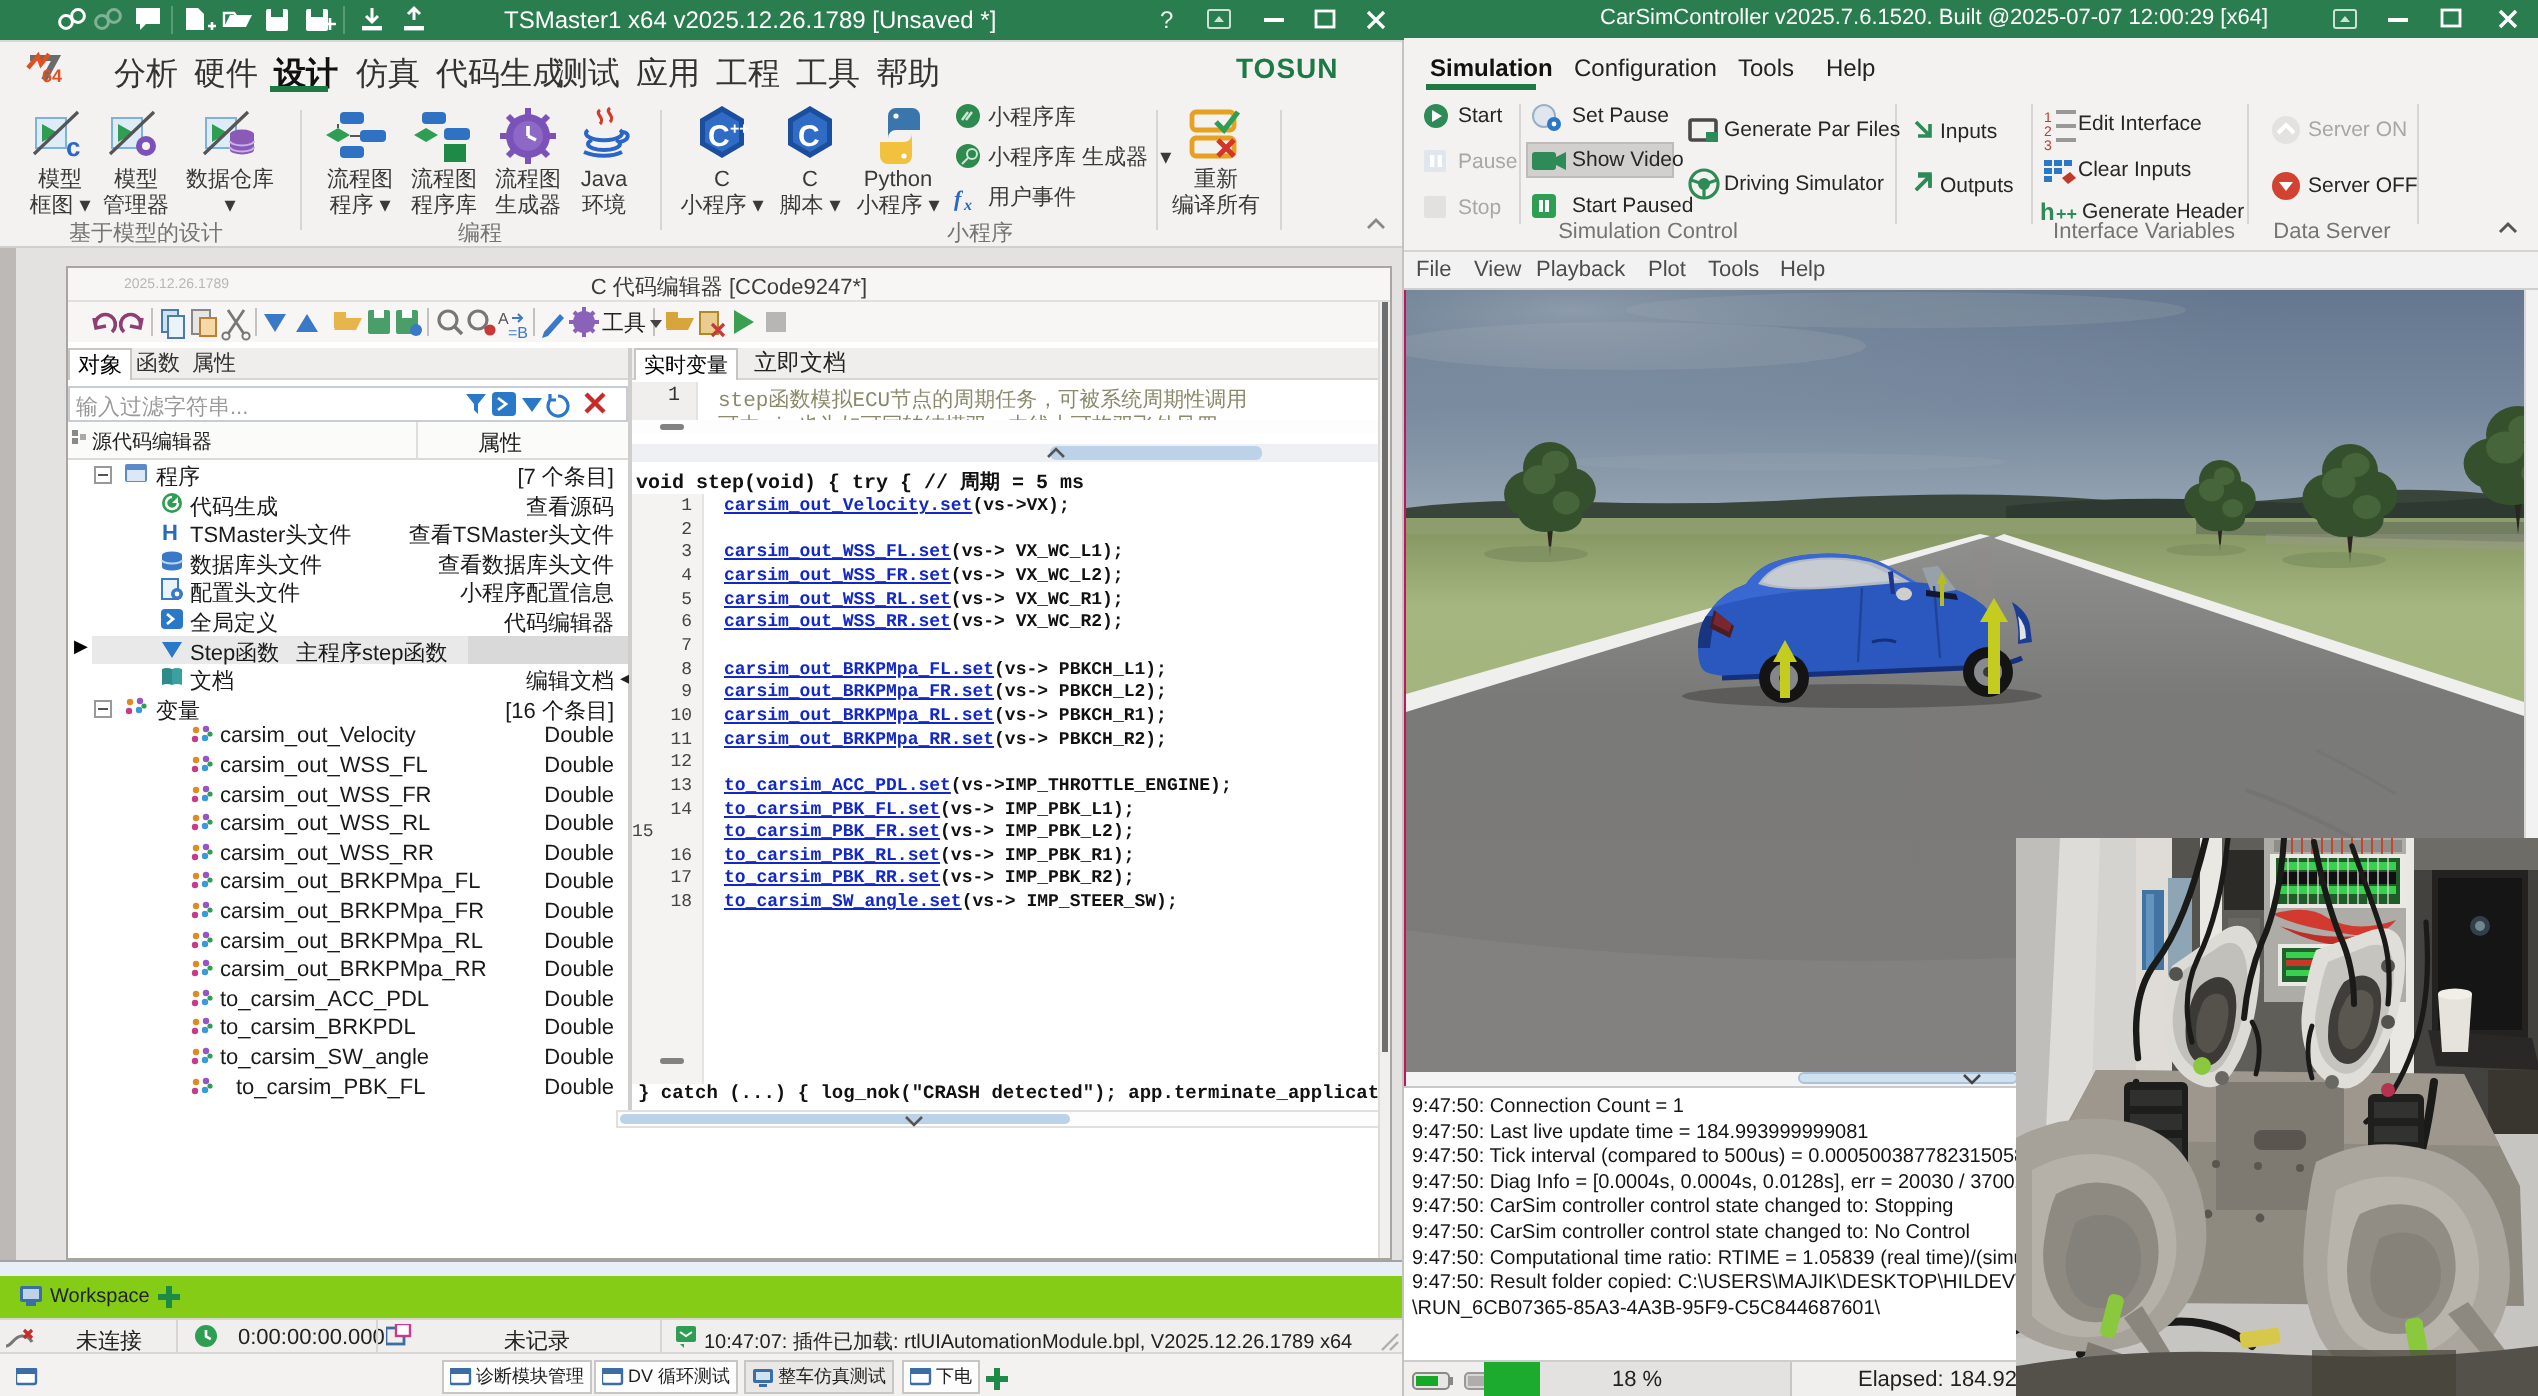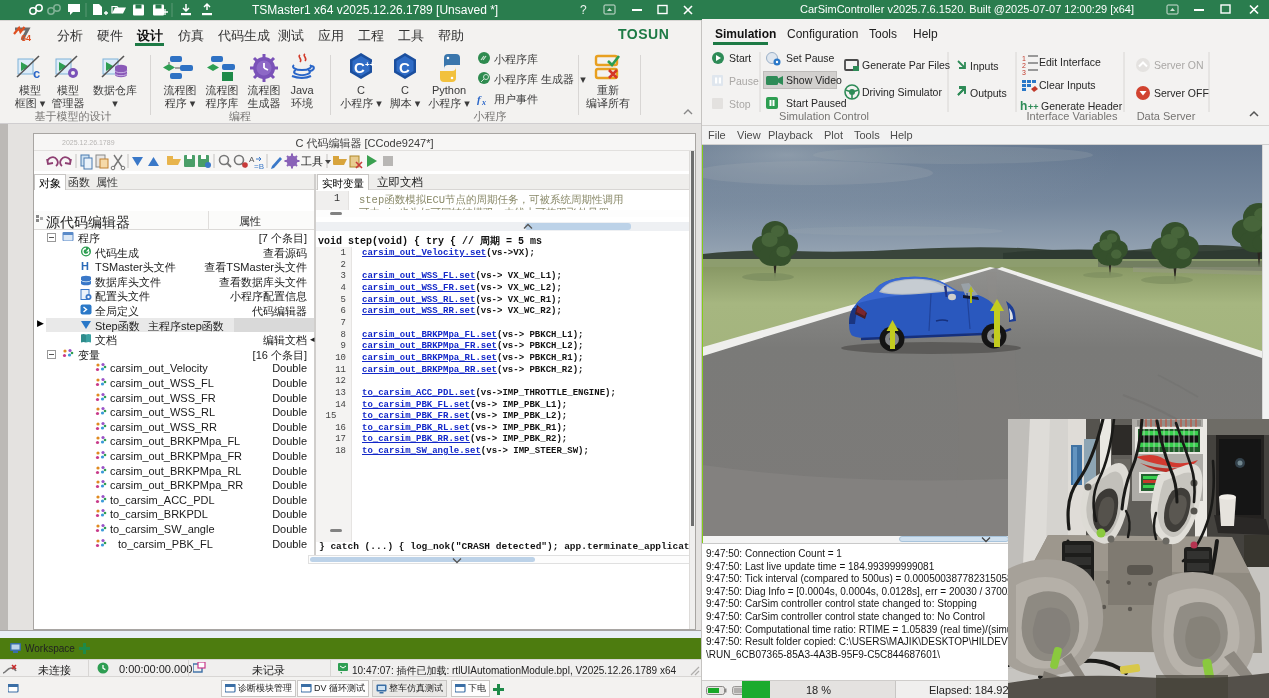--- a/index.html
+++ b/index.html
@@ -4,36 +4,36 @@
 <style>
 * { margin:0; padding:0; box-sizing:border-box; }
 html,body { width:1269px; height:698px; overflow:hidden; }
 body { position:relative; font-family:"Liberation Sans", sans-serif; background:#e8e6e4; }
 .abs { position:absolute; }
 
 #lapp { position:absolute; left:0; top:0; width:702px; height:698px; background:#f3f2f0; }
 #lt-title { position:absolute; left:0; top:0; width:702px; height:20px; background:#2a7d4e; color:#fff; }
 #lt-title .ttl { position:absolute; left:252px; top:3px; font-size:12px; color:#fff; }
 #lt-menu { position:absolute; left:0; top:20px; width:702px; height:27px; background:#f3f2f0; border-top:1px solid #d8d6d4;}
-.ltab { position:absolute; top:6px; font-size:13px; color:#333; }
+.ltab { position:absolute; top:6px; font-size:16px; color:#333; }
 #lt-ribbon { position:absolute; left:0; top:47px; width:702px; height:77px; background:#f3f2f0; border-bottom:1px solid #d0ced0; }
 .rsep { position:absolute; top:8px; width:1px; height:60px; background:#d8d6d4; }
 .rlbl { position:absolute; font-size:11px; color:#3a3a3a; text-align:center; line-height:13px; }
 .rgrp { position:absolute; top:62px; font-size:11px; color:#767472; text-align:center; }
 #lt-mdi { position:absolute; left:0; top:124px; width:702px; height:514px; background:#e4e2e0; }
 #lt-mdi .sidebar { position:absolute; left:0; top:0; width:8px; height:514px; background:#bcb9b6; }
 #edwin { position:absolute; left:33px; top:9px; width:663px; height:497px; background:#fff; border:1px solid #a8a5a2; }
 
 #lt-strip { position:absolute; left:0; top:630px; width:702px; height:8px; background:#e9eff6; border-top:1px solid #a5a3a1;}
-#lt-ws { position:absolute; left:0; top:638px; width:706px; height:21px; background:#4d7c0f; }
+#lt-ws { position:absolute; left:0; top:638px; width:706px; height:21px; background:#84cc16; }
 #lt-status { position:absolute; left:0; top:659px; width:702px; height:17px; background:#f0efee; border-top:1px solid #d8d6d4; font-size:11px; color:#222; }
 #lt-tabs { position:absolute; left:0; top:676px; width:702px; height:22px; background:#f3f2f0; border-top:1px solid #d8d6d4; }
 .btab { position:absolute; top:3px; height:17px; background:#fdfdfd; border:1px solid #c8c6c4; font-size:9px; color:#222; line-height:15px; padding:0 3px 0 16px; white-space:nowrap; }
 
-#rapp { position:absolute; left:702px; top:0; width:567px; height:698px; background:#84cc16; }
+#rapp { position:absolute; left:702px; top:0; width:567px; height:698px; background:#be185d; }
 #rt-title { position:absolute; left:0; top:0; width:567px; height:19px; background:#2a7d4e; }
 #rt-title .ttl { position:absolute; left:98px; top:3px; font-size:11px; color:#fff; }
 #rt-menu { position:absolute; left:0; top:19px; width:567px; height:27px; background:#f3f2f1; }
 #rt-ribbon { position:absolute; left:0; top:46px; width:567px; height:80px; background:#f3f2f1; border-bottom:1px solid #d5d3d1; }
 .rbtn { position:absolute; font-size:10.5px; color:#262626; white-space:nowrap; }
 .rbtn.dis { color:#a9a7a5; }
 #rt-vmenu { position:absolute; left:0; top:126px; width:567px; height:19px; background:#f2f2f2; border-bottom:1px solid #cfcfcf; font-size:11px; color:#4c4c4c; }
 #scene { position:absolute; left:1px; top:145px; }
 #rt-vsb { position:absolute; left:560px; top:145px; width:7px; height:391px; background:#f2f2f2; border-left:1px solid #d8d8d8; }
 #rt-log { position:absolute; left:0px; top:543px; width:567px; height:137px; background:#fff; border-top:1px solid #c9c9c9; font-size:10px; color:#151515; }
@@ -284,28 +284,39 @@
       <path d="M333 4 l10 6 -10 6 z" fill="#3aa050"></path>
       <rect x="349" y="5" width="10" height="10" fill="#b8b6b4"></rect>
     </svg>
 
     <div class="abs" style="left:0;top:40px;width:280px;height:16px;background:#efeeec;border-bottom:1px solid #d8d6d4">
       <span class="abs" style="left:0px;top:0;height:16px;line-height:16px;padding:0 4px;background:#fff;border:1px solid #c8c6c4;border-bottom:none;font-size:11px">对象</span>
       <span class="abs" style="left:30px;top:1px;height:15px;line-height:15px;padding:0 4px;font-size:11px;color:#333">函数</span>
       <span class="abs" style="left:58px;top:1px;height:15px;line-height:15px;padding:0 4px;font-size:11px;color:#333">属性</span>
     </div>
 
+    <div class="abs" style="left:0;top:59px;width:280px;height:18px;background:#fff;border:1px solid #c8ccd4">
+      <span class="abs" style="left:3px;top:2px;font-size:11px;color:#9a9a9a">输入过滤字符串...</span>
+      <svg class="abs" style="left:196px;top:1px" width="80" height="14" viewBox="0 0 80 14">
+        <path d="M2 2 h10 l-4 5 v5 l-2 -2 v-3 z" fill="#2a78c8"></path>
+        <rect x="15" y="1" width="12" height="12" rx="2" fill="#2a78c8"></rect>
+            <path d="M18 4 l4 3 -4 3" stroke="#fff" fill="none" stroke-width="1.4"></path>
+        <path d="M30 4 l10 0 -5 7 z" fill="#2a78c8"></path>
+        <path d="M48 3 a5 5 0 1 1 -4 2 m0 -3 v3 h3" stroke="#2a78c8" stroke-width="1.6" fill="none"></path>
+        <path d="M62 2 l9 9 m0 -9 l-9 9" stroke="#c82a2a" stroke-width="2.2"></path>
+      </svg>
+    </div>
 
     <div class="abs" style="left:0;top:77px;width:280px;height:19px;background:#fbfbfa;border-bottom:1px solid #dcdad8">
       <svg class="abs" style="left:2px;top:4px" width="8" height="10">
             <rect x="0" y="0" width="3" height="3" fill="#888"></rect>
             <rect x="0" y="4" width="3" height="3" fill="#888"></rect>
             <rect x="4" y="2" width="3" height="3" fill="#aaa"></rect>
           </svg>
-      <span class="abs" style="left:12px;top:3px;font-size:14px;color:#222">源代码编辑器</span>
+      <span class="abs" style="left:12px;top:3px;font-size:10px;color:#222">源代码编辑器</span>
       <span class="abs" style="left:205px;top:3px;font-size:11px;color:#222">属性</span>
       <span class="abs" style="left:174px;top:0;width:1px;height:19px;background:#e0dedc"></span>
     </div>
     <div id="tree" class="abs" style="left:0;top:96px;width:280px;height:326px;overflow:hidden;font-size:11px;color:#1a1a1a">
           <svg class="abs" style="left:13px;top:3px" width="9" height="9">
             <rect x="0.5" y="0.5" width="8" height="8" fill="#fff" stroke="#999"></rect>
             <line x1="2" y1="4.5" x2="7" y2="4.5" stroke="#555"></line>
           </svg>
           <span class="abs" style="left:28px;top:1px"><svg width="12" height="11">
               <rect x="0.5" y="1" width="11" height="9" rx="1" fill="#5a8ac8"></rect>
@@ -536,21 +547,21 @@
           <span class="abs" style="left:46px;top:94.2px;white-space:nowrap;font-family:'Liberation Mono',monospace;font-size:9px;font-weight:bold"><span style="color:#1328c8;text-decoration:underline">carsim_out_BRKPMpa_FR.set</span><span style="color:#111">(vs-&gt; PBKCH_L2);</span></span>
           <span class="abs" style="left:0;top:105.9px;width:30px;text-align:right;font-family:'Liberation Mono',monospace;font-size:9px;color:#444">10</span>
           <span class="abs" style="left:46px;top:105.9px;white-space:nowrap;font-family:'Liberation Mono',monospace;font-size:9px;font-weight:bold"><span style="color:#1328c8;text-decoration:underline">carsim_out_BRKPMpa_RL.set</span><span style="color:#111">(vs-&gt; PBKCH_R1);</span></span>
           <span class="abs" style="left:0;top:117.5px;width:30px;text-align:right;font-family:'Liberation Mono',monospace;font-size:9px;color:#444">11</span>
           <span class="abs" style="left:46px;top:117.5px;white-space:nowrap;font-family:'Liberation Mono',monospace;font-size:9px;font-weight:bold"><span style="color:#1328c8;text-decoration:underline">carsim_out_BRKPMpa_RR.set</span><span style="color:#111">(vs-&gt; PBKCH_R2);</span></span>
           <span class="abs" style="left:0;top:129.2px;width:30px;text-align:right;font-family:'Liberation Mono',monospace;font-size:9px;color:#444">12</span>
           <span class="abs" style="left:0;top:140.8px;width:30px;text-align:right;font-family:'Liberation Mono',monospace;font-size:9px;color:#444">13</span>
           <span class="abs" style="left:46px;top:140.8px;white-space:nowrap;font-family:'Liberation Mono',monospace;font-size:9px;font-weight:bold"><span style="color:#1328c8;text-decoration:underline">to_carsim_ACC_PDL.set</span><span style="color:#111">(vs-&gt;IMP_THROTTLE_ENGINE);</span></span>
           <span class="abs" style="left:0;top:152.5px;width:30px;text-align:right;font-family:'Liberation Mono',monospace;font-size:9px;color:#444">14</span>
           <span class="abs" style="left:46px;top:152.5px;white-space:nowrap;font-family:'Liberation Mono',monospace;font-size:9px;font-weight:bold"><span style="color:#1328c8;text-decoration:underline">to_carsim_PBK_FL.set</span><span style="color:#111">(vs-&gt; IMP_PBK_L1);</span></span>
-          <span class="abs" style="left:0;top:164.1px;width:30px;text-align:center;font-family:'Liberation Mono',monospace;font-size:9px;color:#444">15</span>
+          <span class="abs" style="left:0;top:164.1px;width:30px;text-align:left;font-family:'Liberation Mono',monospace;font-size:9px;color:#444">15</span>
           <span class="abs" style="left:46px;top:164.1px;white-space:nowrap;font-family:'Liberation Mono',monospace;font-size:9px;font-weight:bold"><span style="color:#1328c8;text-decoration:underline">to_carsim_PBK_FR.set</span><span style="color:#111">(vs-&gt; IMP_PBK_L2);</span></span>
           <span class="abs" style="left:0;top:175.8px;width:30px;text-align:right;font-family:'Liberation Mono',monospace;font-size:9px;color:#444">16</span>
           <span class="abs" style="left:46px;top:175.8px;white-space:nowrap;font-family:'Liberation Mono',monospace;font-size:9px;font-weight:bold"><span style="color:#1328c8;text-decoration:underline">to_carsim_PBK_RL.set</span><span style="color:#111">(vs-&gt; IMP_PBK_R1);</span></span>
           <span class="abs" style="left:0;top:187.4px;width:30px;text-align:right;font-family:'Liberation Mono',monospace;font-size:9px;color:#444">17</span>
           <span class="abs" style="left:46px;top:187.4px;white-space:nowrap;font-family:'Liberation Mono',monospace;font-size:9px;font-weight:bold"><span style="color:#1328c8;text-decoration:underline">to_carsim_PBK_RR.set</span><span style="color:#111">(vs-&gt; IMP_PBK_R2);</span></span>
           <span class="abs" style="left:0;top:199.1px;width:30px;text-align:right;font-family:'Liberation Mono',monospace;font-size:9px;color:#444">18</span>
           <span class="abs" style="left:46px;top:199.1px;white-space:nowrap;font-family:'Liberation Mono',monospace;font-size:9px;font-weight:bold"><span style="color:#1328c8;text-decoration:underline">to_carsim_SW_angle.set</span><span style="color:#111">(vs-&gt; IMP_STEER_SW);</span></span>
         </div>
     <span class="abs" style="left:296px;top:395px;width:12px;height:3px;background:#828282;border-radius:2px"></span>
     <div class="abs" style="left:282px;top:406px;width:373px;height:14px;font-family:'Liberation Mono',monospace;font-size:9.5px;font-weight:bold;color:#111">

